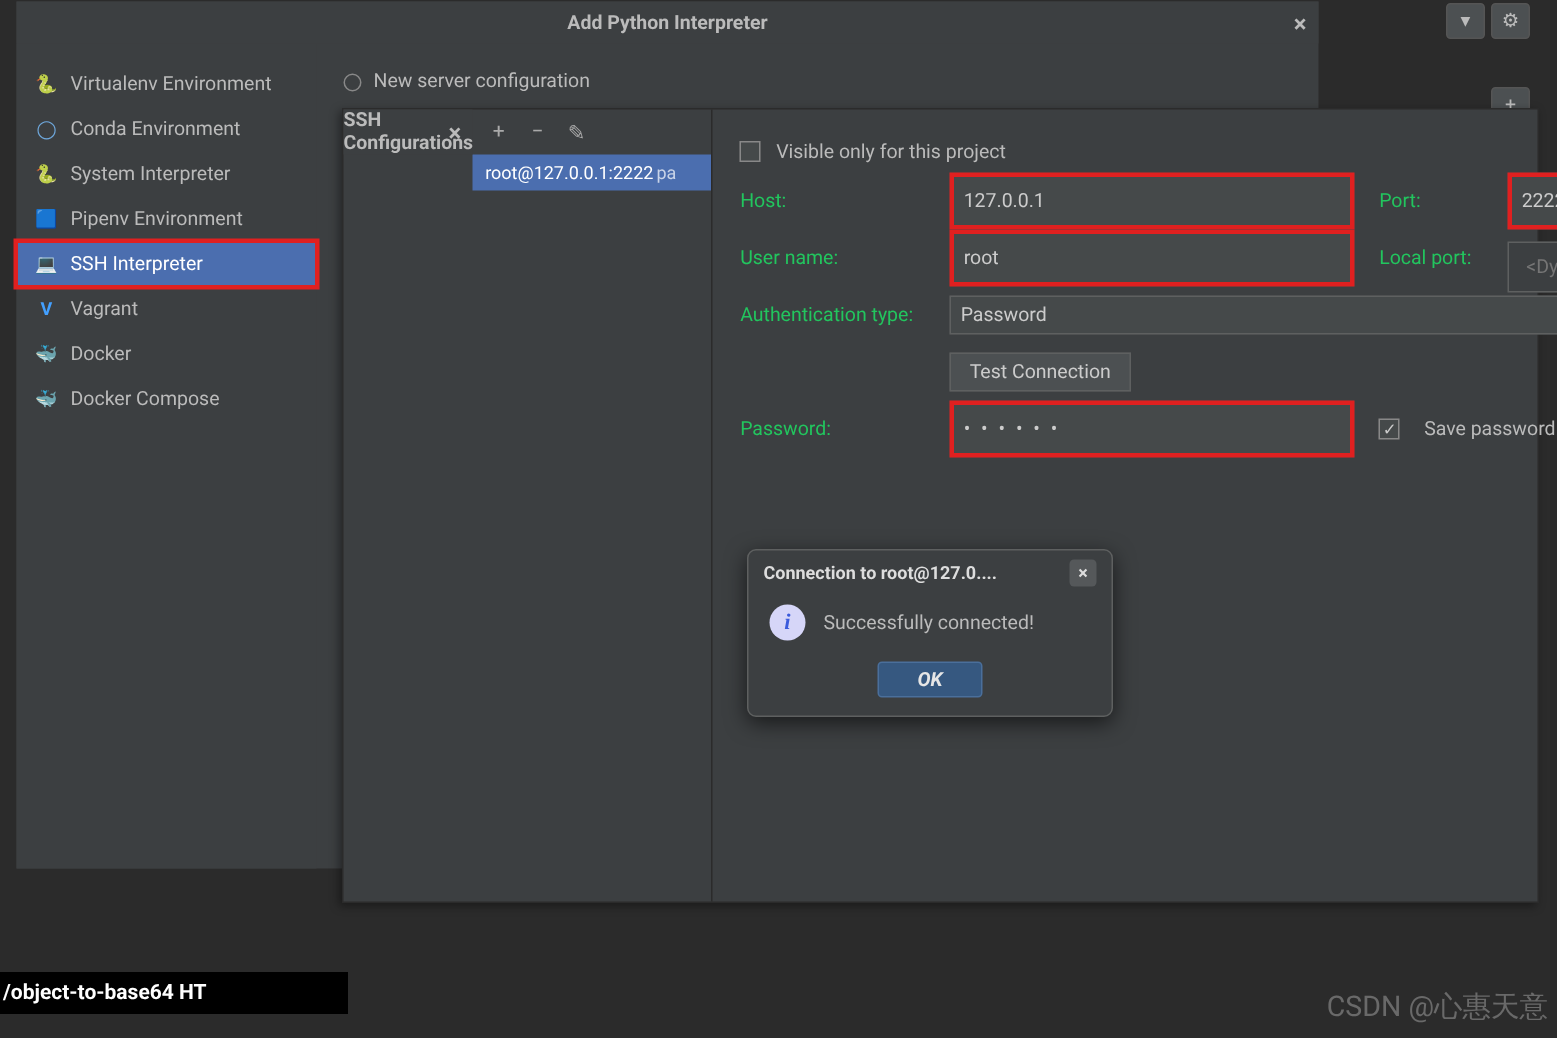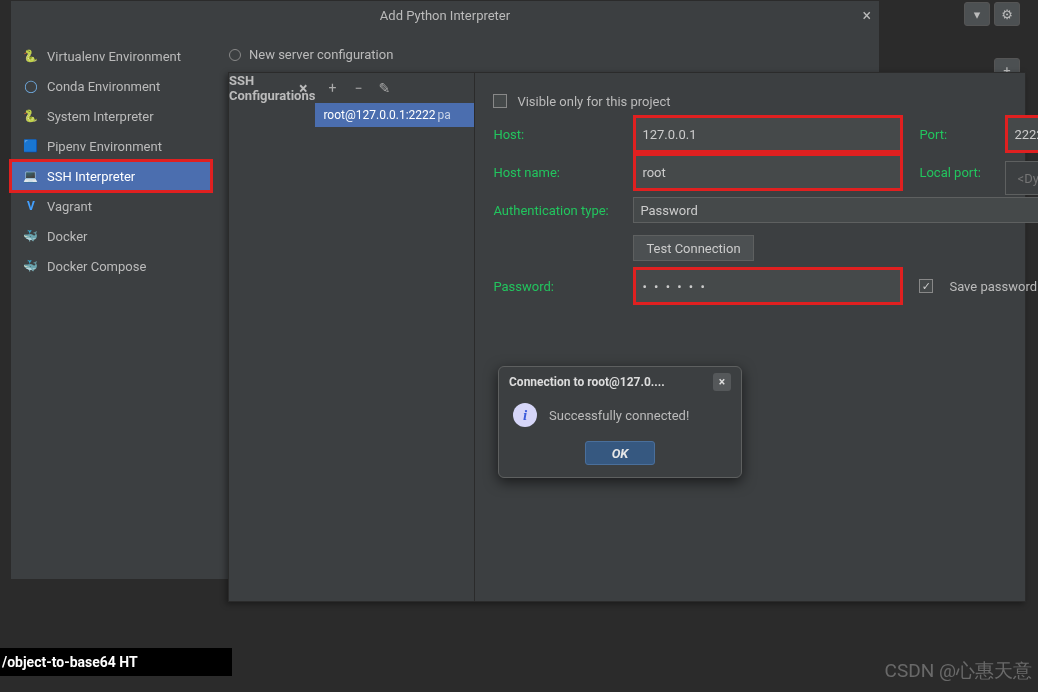--- a/index.html
+++ b/index.html
@@ -1,20 +1,20 @@
 <!DOCTYPE html>
 <html><head>
 <meta charset="utf-8">
 <style>
 * { box-sizing: border-box; margin: 0; padding: 0; font-family: -apple-system, BlinkMacSystemFont, "Segoe UI", Roboto, sans-serif; }
 body { background: #2b2b2b; width: 1038px; height: 692px; position: relative; overflow: hidden; color: #bbbbbb; font-size: 13px; }
 
 
 .outer-dialog { position: absolute; left: 10px; top: 0; width: 870px; height: 580px; background: #3c3f41; border: 1px solid #2b2b2b; display: flex; flex-direction: column; }
-.outer-titlebar { height: 28px; background: #3c3f41; display: flex; align-items: center; justify-content: center; position: relative; font-weight: normal; color: #bbbbbb; }
+.outer-titlebar { height: 28px; background: #3c3f41; display: flex; align-items: center; justify-content: center; position: relative; font-weight: bold; color: #bbbbbb; }
 .outer-titlebar .close { position: absolute; right: 8px; font-size: 16px; cursor: pointer; }
 .outer-body { flex: 1; display: flex; }
 .sidebar { width: 200px; background: #3c3f41; padding-top: 12px; }
 .sidebar-item { height: 30px; display: flex; align-items: center; padding: 0 12px; cursor: pointer; gap: 8px; }
 .sidebar-item.selected { background: #4b6eaf; color: #fff; }
 .sidebar-item.hl { outline: 3px solid #e02020; outline-offset: -1px; }
 .sidebar-icon { width: 16px; height: 16px; display: inline-flex; align-items: center; justify-content: center; font-size: 12px; }
 .main-panel { flex: 1; padding: 18px 18px 0 18px; }
 .radio-row { display: flex; align-items: center; gap: 8px; color: #bbbbbb; }
 .radio { width: 12px; height: 12px; border-radius: 50%; border: 1px solid #888; display: inline-block; }
@@ -158,21 +158,21 @@
       </div>
       <div class="form-row">
         <label>Host:</label>
         <div class="fld">
           <input class="text-input redbox" style="width: 270px;" value="127.0.0.1">
           <label style="width:70px">Port:</label>
           <input class="text-input redbox" style="width: 88px;" value="2222">
         </div>
       </div>
       <div class="form-row">
-        <label>Host name:</label>
+        <label>User name:</label>
         <div class="fld">
           <input class="text-input redbox" style="width: 270px;" value="root">
           <label style="width:70px">Local port:</label>
           <input class="text-input readonly" style="width: 88px; text-align: center; margin-top: 12px;" readonly="" placeholder="&lt;Dynamic&gt;">
         </div>
       </div>
       <div class="form-row">
         <label>Authentication type:</label>
         <div class="fld">
           <div class="select-input" style="width:100%">

